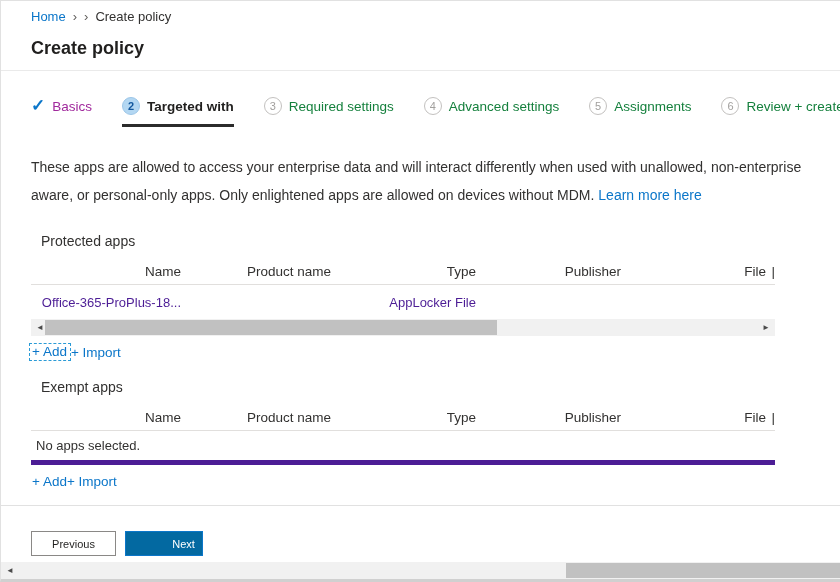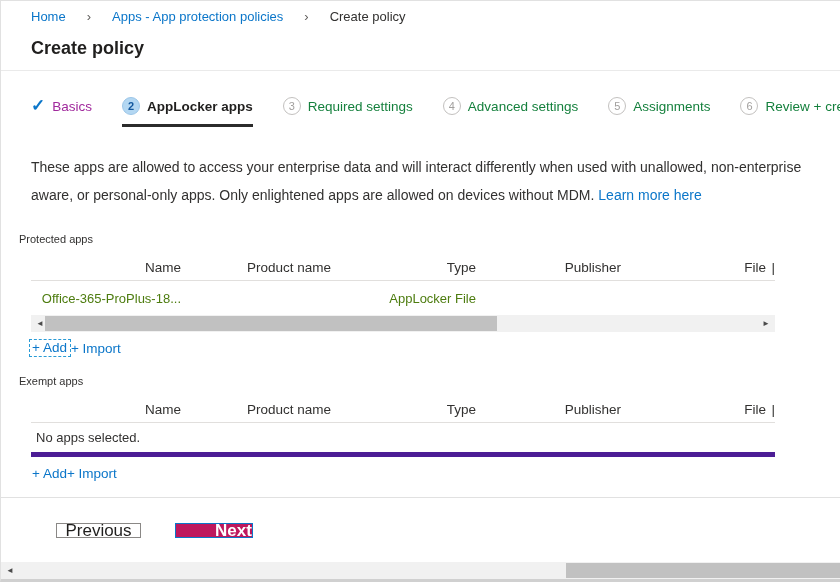--- a/index.html
+++ b/index.html
@@ -11,21 +11,21 @@
     background: #ffffff;
     position: relative;
     border-left: 1px solid #e1e1e1;
     border-top: 1px solid #e1e1e1;
     border-bottom: 3px solid #d0d0d0;
   }
   a { text-decoration: none; }
   .link { color: #0b76c9; cursor: pointer; }
 
   
-  .breadcrumb { padding: 8px 0 0 30px; display: flex; align-items: center; gap: 21px; font-size: 13px; }
+  .breadcrumb { padding: 8px 0 0 30px; display: flex; align-items: center; gap: 7px; font-size: 13px; }
   .crumb-current { color: #323130; }
   .crumb-sep { color: #605e5c; font-size: 13px; }
 
   
   .page-title { margin: 12px 0 0 30px; font-size: 18px; font-weight: 700; color: #201f1e; line-height: 24px; }
   .divider-full { margin-top: 10px; border-bottom: 1px solid #eaeaea; width: 100%; }
 
   
   .tabs { display: flex; align-items: flex-end; gap: 30px; margin-left: 30px; padding-top: 26px; }
   .tab { display: flex; align-items: center; gap: 7px; padding-bottom: 9px; border-bottom: 3px solid transparent; cursor: pointer; }
@@ -40,86 +40,85 @@
   .tab.active .step-circle { background: #b3d7f2; color: #13589e; border: 1px solid #9cc6e8; font-weight: 700; }
   .tab.active .tab-label { color: #201f1e; font-weight: 700; }
   .tab.completed .check-glyph { color: #0b76c9; font-size: 17px; font-weight: 700; line-height: 18px; }
   .tab.completed .tab-label { color: #a0299c; }
   .tab-label { font-size: 13.5px; white-space: nowrap; }
 
   
   .description { margin: 26px 30px 0 30px; line-height: 28px; font-size: 14px; max-width: 780px; }
 
   
-  .section-title { margin-left: 18px; font-size: 11px; color: #323130; }
+  .section-title { margin-left: 40px; font-size: 14px; color: #323130; }
   .st-protected { margin-top: 24px; }
   .st-exempt { margin-top: 18px; }
 
   .grid { margin-left: 30px; width: 744px; margin-top: 10px; text-align: right; }
   .grid-header, .grid-row {
     display: grid;
     grid-template-columns: 150px 150px 145px 145px 145px 9px;
   }
   .grid-header { height: 26px; align-items: center; border-bottom: 1px solid #e1dfdd; }
   .grid-header .cell { font-size: 13.5px; color: #323130; padding-left: 5px; overflow: hidden; white-space: nowrap; }
   .grid-row { height: 34px; align-items: center; cursor: pointer; }
-  .grid-row .cell { font-size: 13px; color: #4d7c0f; padding-left: 5px; white-space: nowrap; overflow: hidden; }
+  .grid-row .cell { font-size: 13px; color: #4c1d95; padding-left: 5px; white-space: nowrap; overflow: hidden; }
   .empty-row { height: 34px; display: flex; align-items: center; padding-left: 5px; border-bottom: 5px solid #4c1d95; }
 
   
   .h-scrollbar {
     position: relative; height: 17px; background: #f1f1f1;
     display: flex; align-items: center; justify-content: space-between;
   }
   .h-scrollbar .arrow { font-size: 8px; color: #4a4a4a; padding: 0 5px; cursor: pointer; line-height: 17px; }
   .h-scrollbar .thumb { position: absolute; top: 1px; height: 15px; background: #c1c1c1; cursor: pointer; }
   .thumb-table { left: 14px; width: 452px; }
 
   
   .link-row { margin: 7px 0 0 28px; font-size: 13.5px; display: flex; align-items: center; height: 18px; }
   .add-focus { border: 1px dashed #2a9bd6; padding: 0 3px 1px 2px; }
 
   .divider-mid { margin-top: 15px; border-bottom: 1px solid #e1e1e1; width: 100%; }
 
   
   .footer-buttons { margin: 25px 0 0 30px; display: flex; gap: 9px; }
-  .btn { height: 15px; font-size: 17px; display: inline-flex; align-items: center; justify-content: center; cursor: pointer; font-family: "Liberation Sans", sans-serif; margin-left: 25px; }
+  .btn { height: 25px; font-size: 11px; display: inline-flex; align-items: center; justify-content: center; cursor: pointer; font-family: "Liberation Sans", sans-serif; }
   .btn-secondary { width: 85px; background: #ffffff; border: 1px solid #8a8886; color: #201f1e; }
-  .btn-primary { width: 78px; background: #be185d; border: 1px solid #0b76c9; color: #ffffff; font-weight: 700; padding-left: 39px; }
+  .btn-primary { width: 78px; background: #0369a1; border: 1px solid #0b76c9; color: #ffffff; font-weight: 400; padding-left: 39px; }
 
   
   .page-scrollbar {
     position: absolute; left: 0; bottom: 0; width: 100%; height: 17px;
     background: #f1f1f1; display: flex; align-items: center;
   }
   .page-scrollbar .arrow { font-size: 8px; color: #4a4a4a; padding: 0 5px; cursor: pointer; }
   .thumb-page { left: 565px; width: 274px; }
 </style>
 </head>
 <body>
 
 <div class="breadcrumb">
   <span class="link">Home</span>
   <span class="crumb-sep">›</span>
-  <span class="link">Apps - App protection policies</span>
   <span class="crumb-sep">›</span>
   <span class="crumb-current">Create policy</span>
 </div>
 
 <h1 class="page-title">Create policy</h1>
 <div class="divider-full"></div>
 
 <div class="tabs">
   <div class="tab completed">
     <span class="check-glyph">✓</span>
     <span class="tab-label">Basics</span>
   </div>
   <div class="tab active">
     <span class="step-circle">2</span>
-    <span class="tab-label">AppLocker apps</span>
+    <span class="tab-label">Targeted with</span>
   </div>
   <div class="tab upcoming">
     <span class="step-circle">3</span>
     <span class="tab-label">Required settings</span>
   </div>
   <div class="tab upcoming">
     <span class="step-circle">4</span>
     <span class="tab-label">Advanced settings</span>
   </div>
   <div class="tab upcoming">

